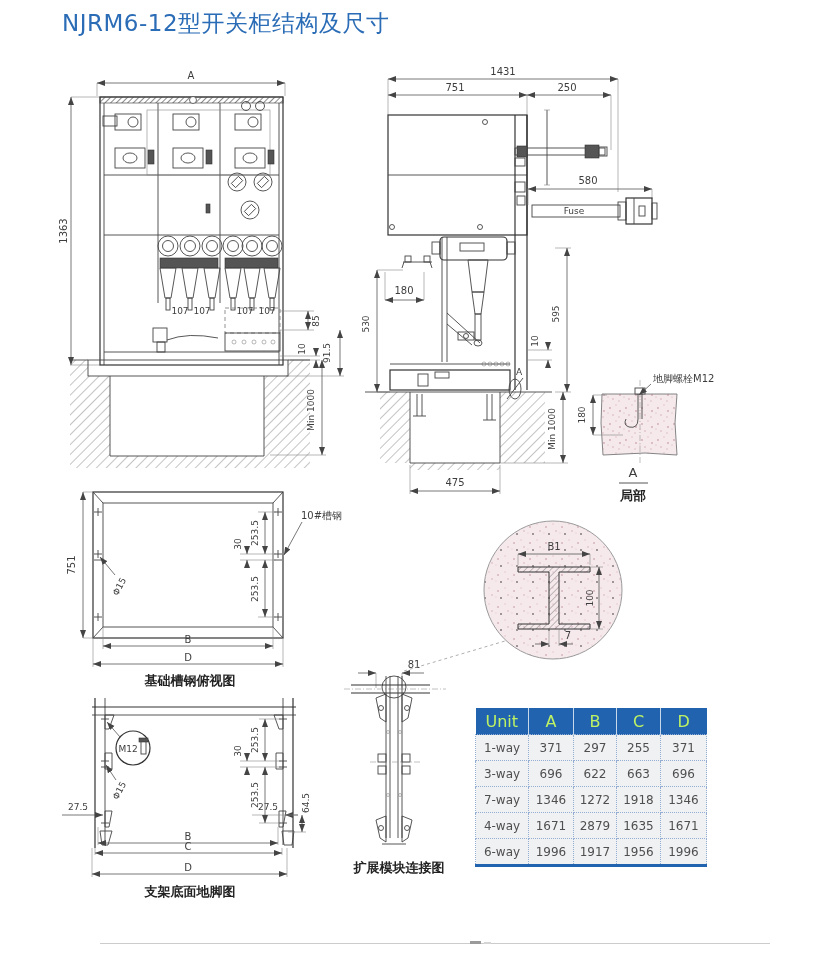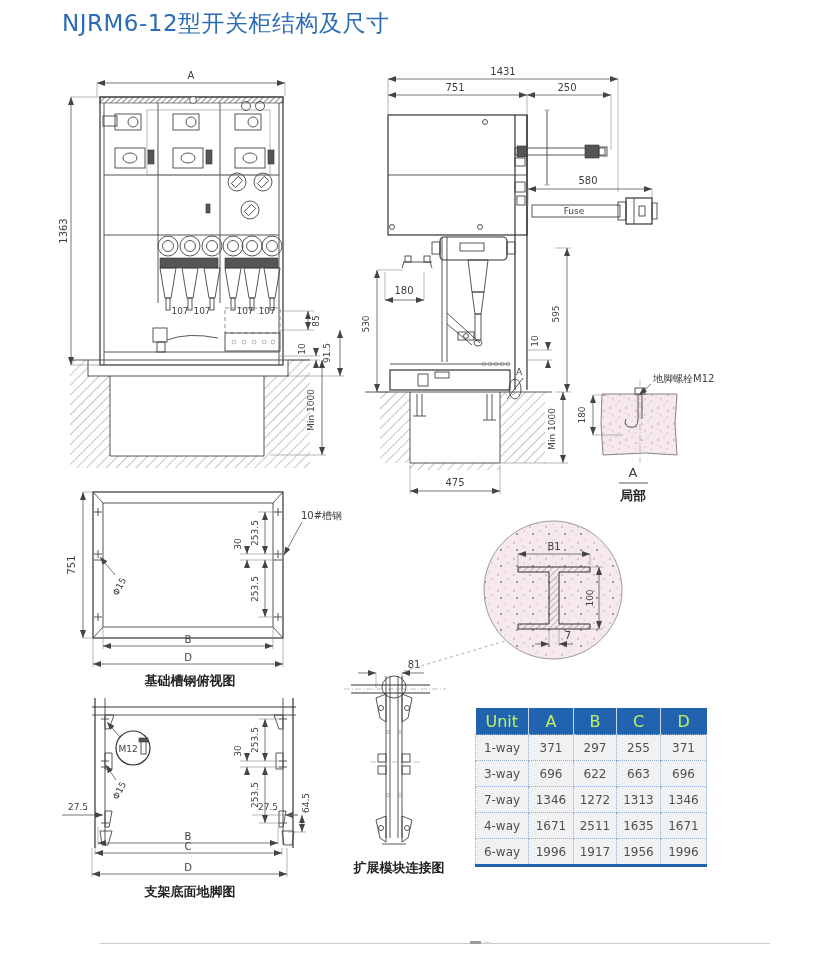--- a/index.html
+++ b/index.html
@@ -689,27 +689,27 @@
         <td>3-way</td>
         <td>696</td>
         <td>622</td>
         <td>663</td>
         <td>696</td>
       </tr>
       <tr>
         <td>7-way</td>
         <td>1346</td>
         <td>1272</td>
-        <td>1313</td>
+        <td>1918</td>
         <td>1346</td>
       </tr>
       <tr>
         <td>4-way</td>
         <td>1671</td>
-        <td>2511</td>
+        <td>2879</td>
         <td>1635</td>
         <td>1671</td>
       </tr>
       <tr>
         <td>6-way</td>
         <td>1996</td>
         <td>1917</td>
         <td>1956</td>
         <td>1996</td>
       </tr>

